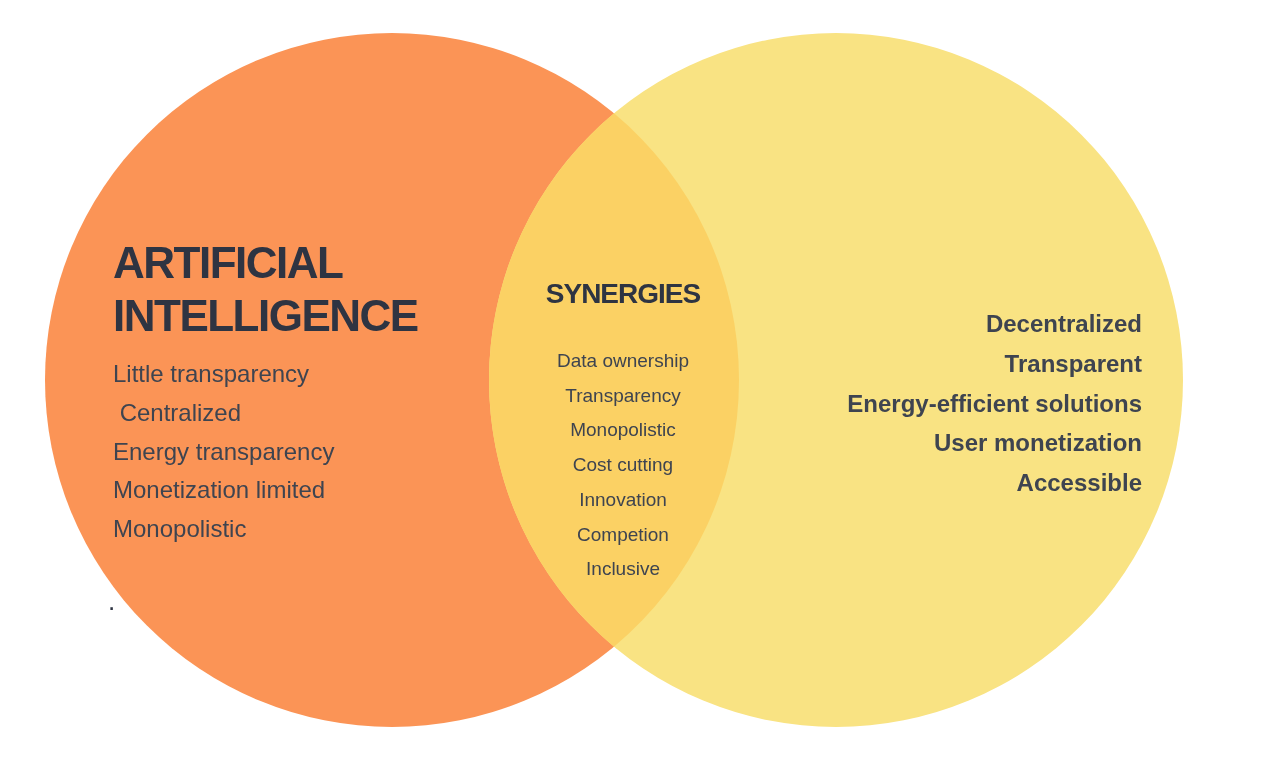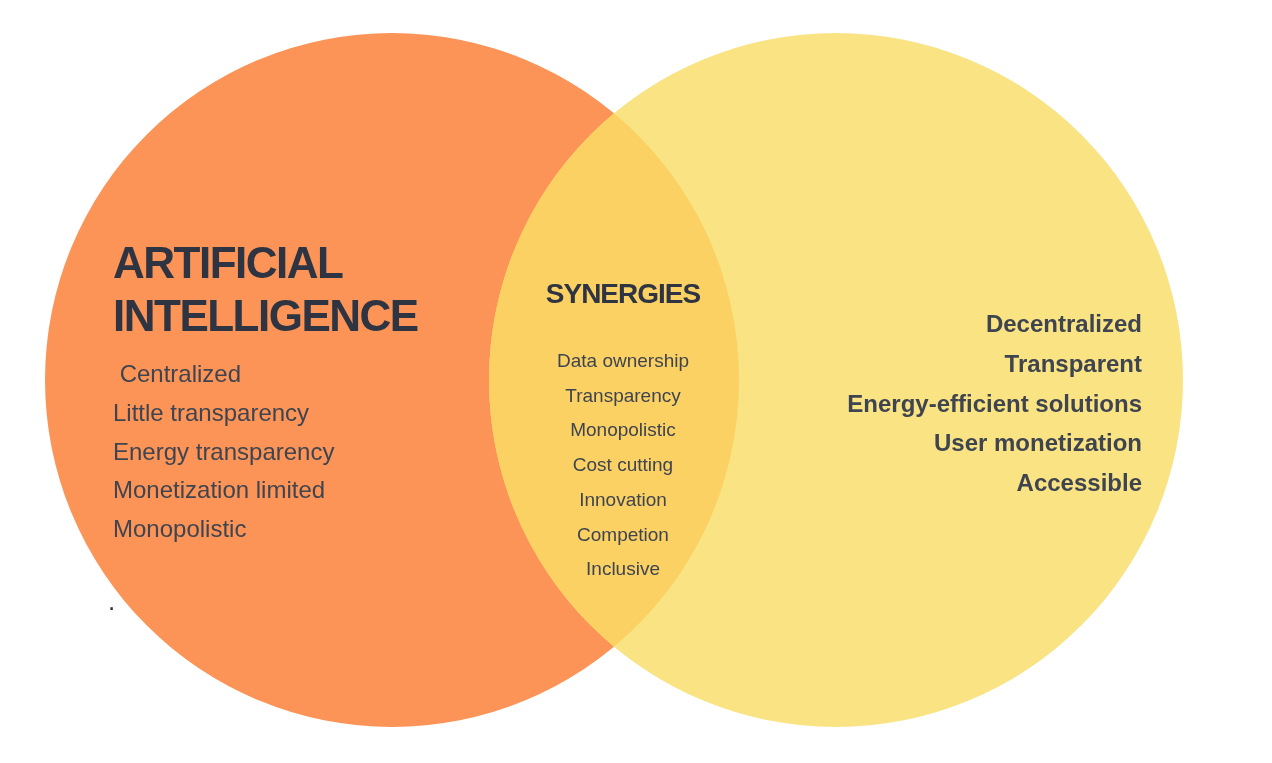--- a/index.html
+++ b/index.html
@@ -55,22 +55,22 @@
     <circle cx="392" cy="380" r="347" fill="#FB9456"></circle>
     <circle cx="836" cy="380" r="347" fill="#F9E383"></circle>
     <path d="M 614 113.3 A 347 347 0 0 1 614 646.7 A 347 347 0 0 1 614 113.3 Z" fill="#FBD164"></path>
   </svg>
 
   <div class="text-block left-block">
     <div class="heading">ARTIFICIAL INTELLIGENCE</div>
   </div>
 
   <div class="text-block left-list">
+    <div class="item">Little transparency</div>
     <div class="item"> Centralized</div>
-    <div class="item">Little transparency</div>
     <div class="item">Energy transparency</div>
     <div class="item">Monetization limited</div>
     <div class="item">Monopolistic</div>
   </div>
 
   <div class="text-block center-heading">
     <div class="heading">SYNERGIES</div>
   </div>
 
   <div class="text-block center-list">

